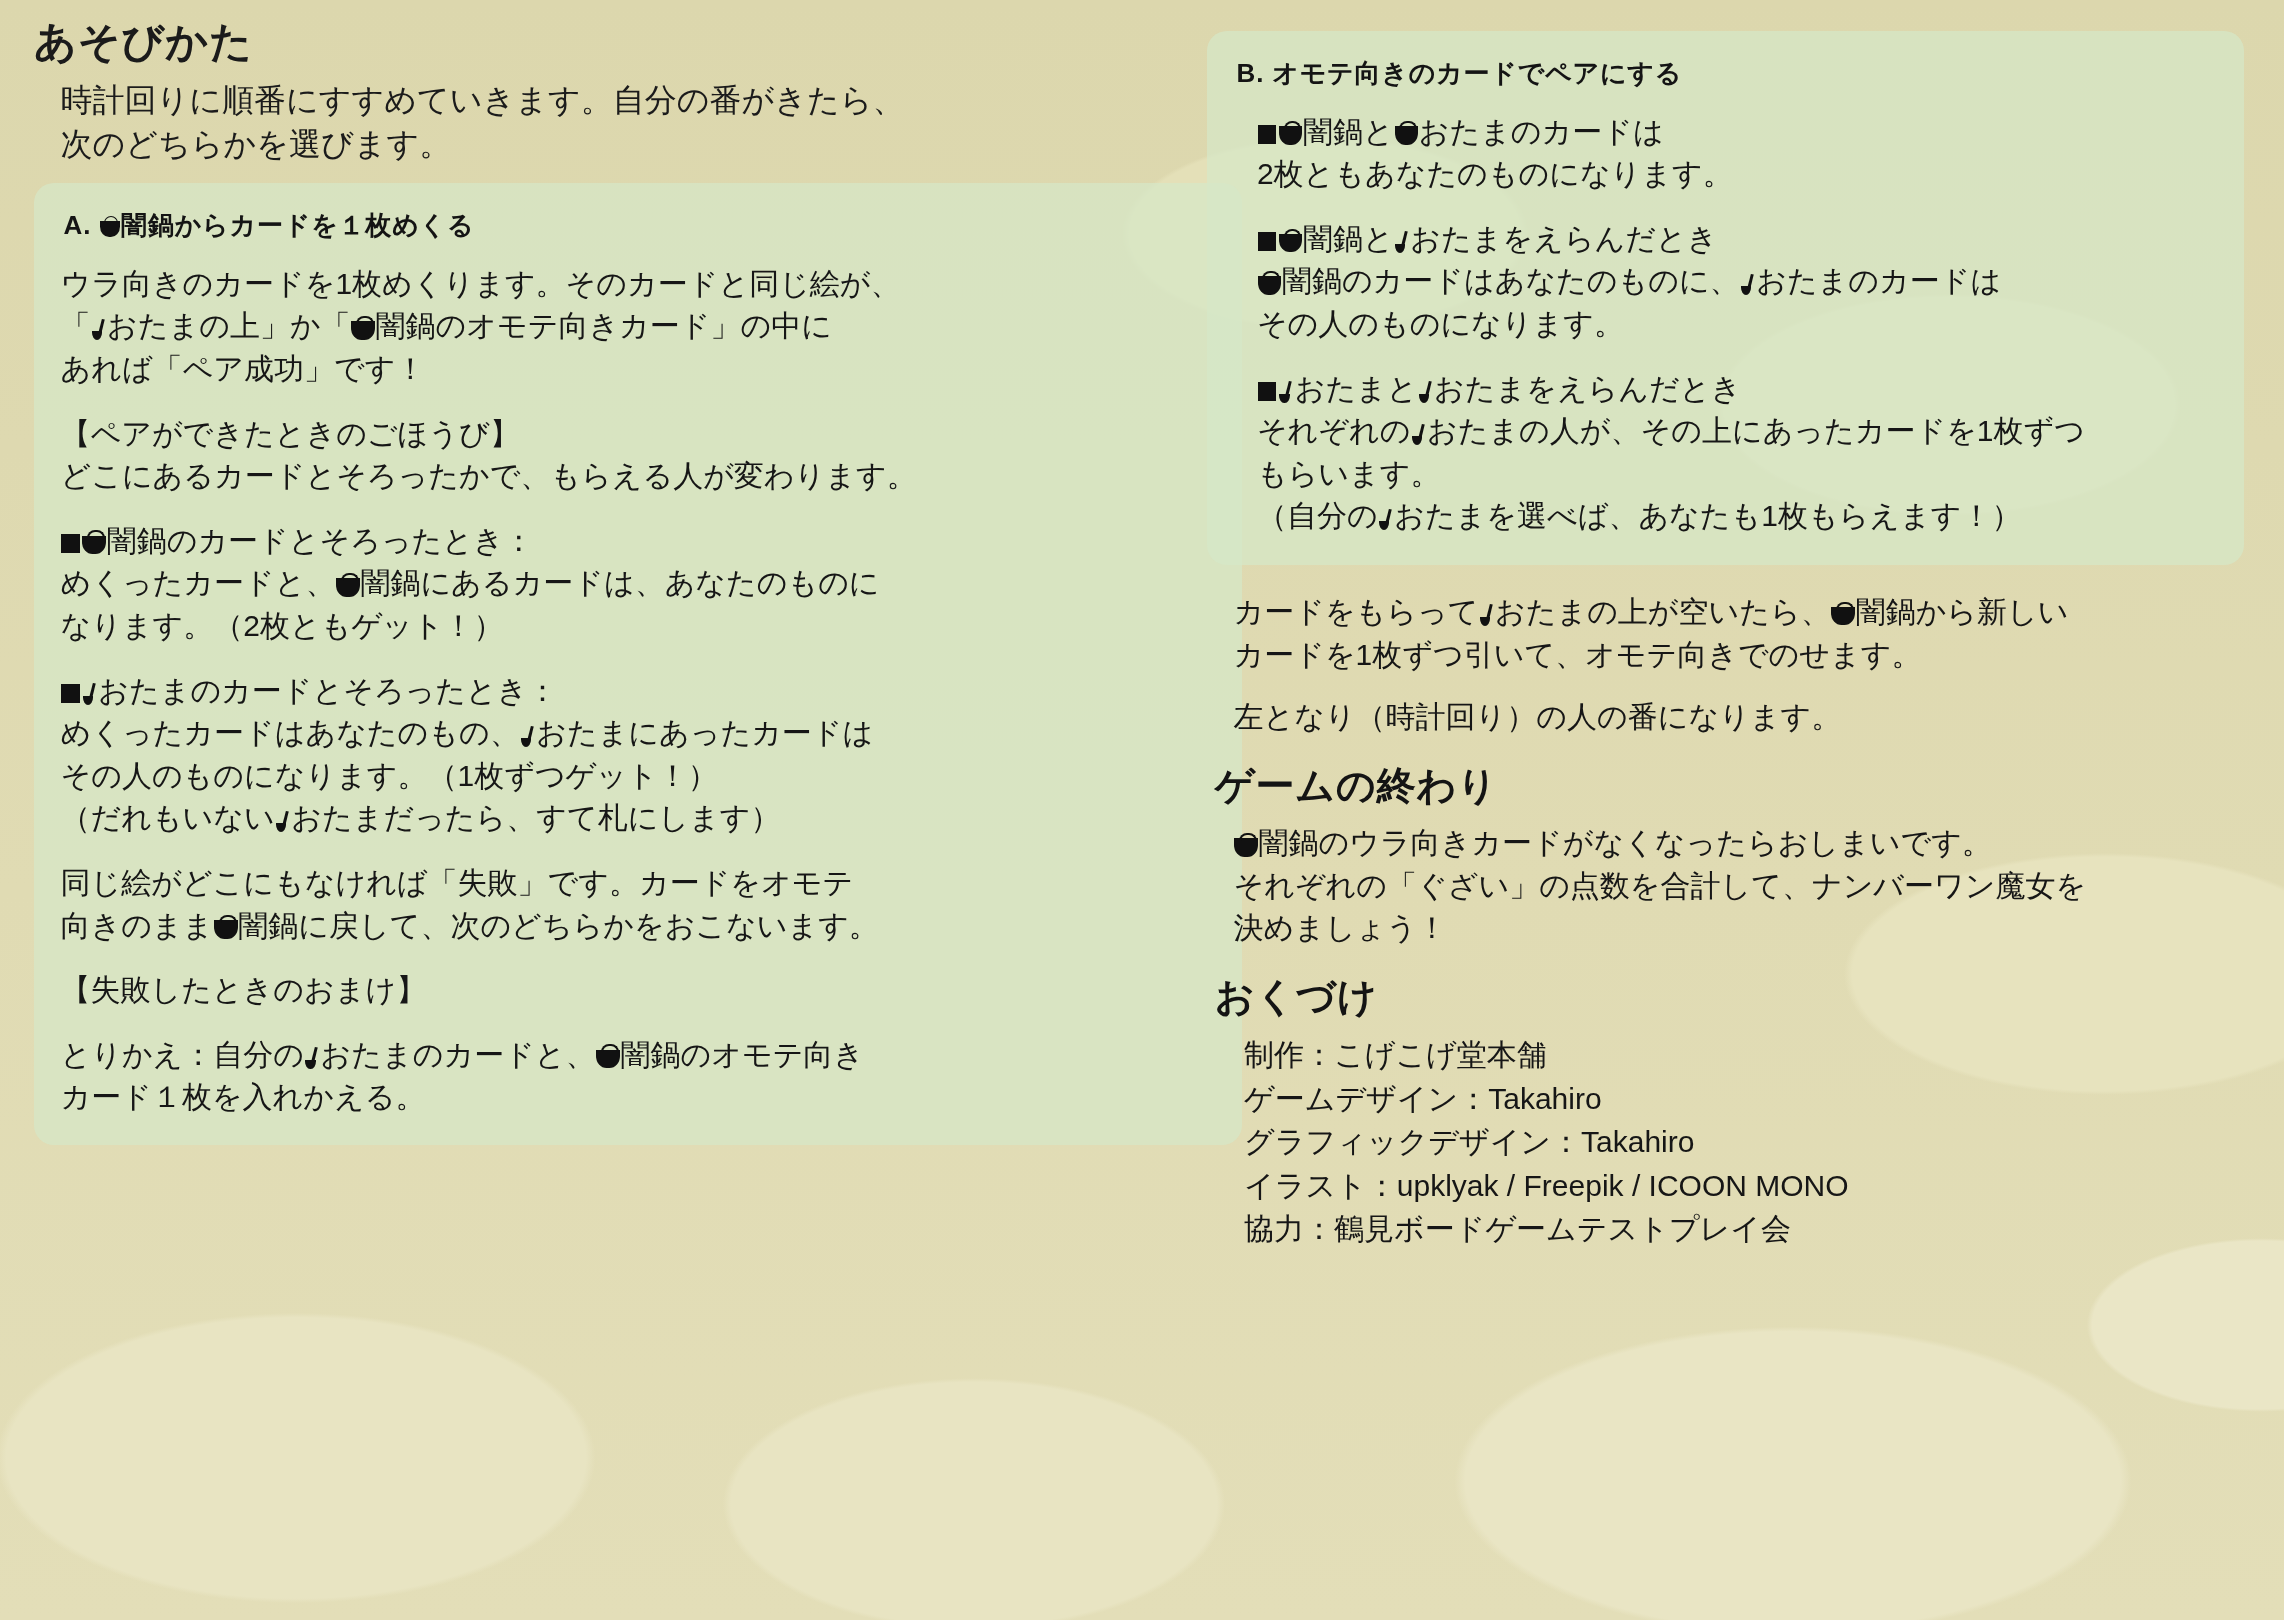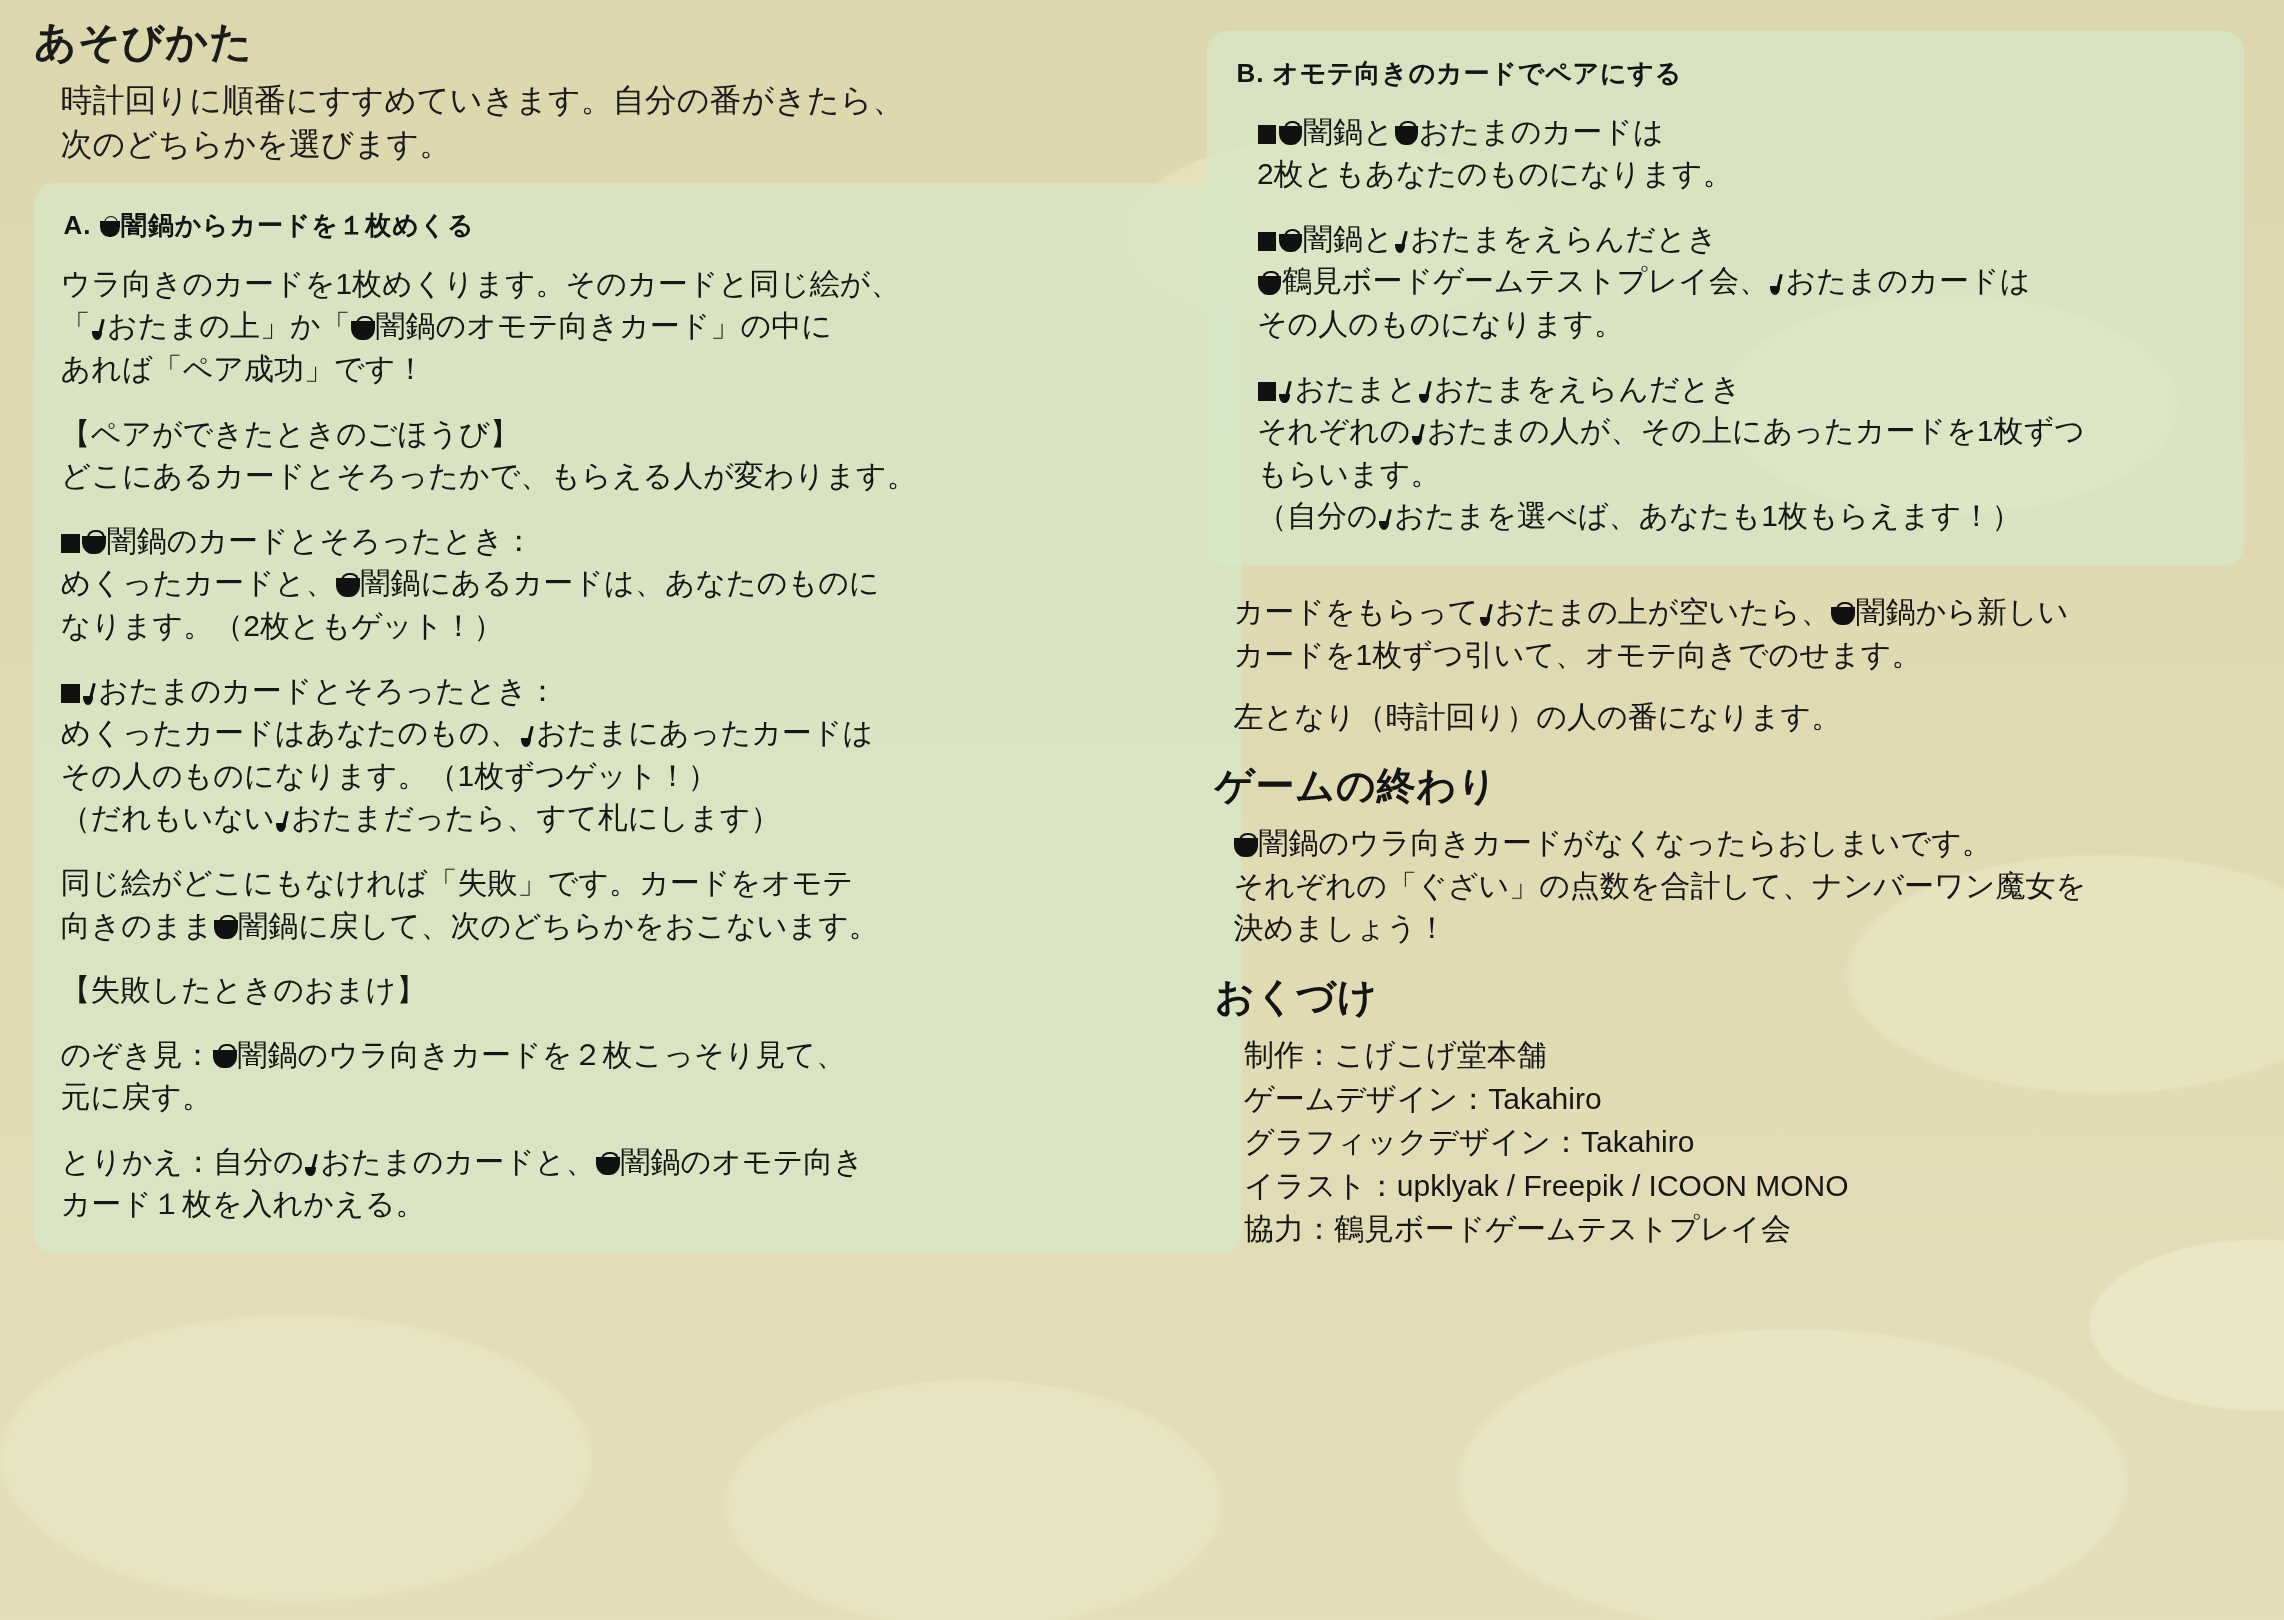--- a/index.html
+++ b/index.html
@@ -219,24 +219,20 @@
 
       <p class="para">
         <span>同じ絵がどこにもなければ「失敗」です。カードをオモテ</span><br>
         <span>向きのまま</span><span class="ico ico-pot"></span><span>闇鍋に戻して、次のどちらかをおこないます。</span>
       </p>
 
       <p class="para">
         <span>【失敗したときのおまけ】</span>
       </p>
 
-      <p class="para">
-        <span>のぞき見：</span><span class="ico ico-pot"></span><span>闇鍋のウラ向きカードを２枚こっそり見て、</span><br>
-        <span>元に戻す。</span>
-      </p>
 
       <p class="para tight">
         <span>とりかえ：自分の</span><span class="ico ico-ladle"></span><span>おたまのカードと、</span><span class="ico ico-pot"></span><span>闇鍋のオモテ向き</span><br>
         <span>カード１枚を入れかえる。</span>
       </p>
 
     </div>
   </div>
 
   <div class="col-right">
@@ -249,21 +245,21 @@
       </h2>
 
 
       <p class="para indent">
         <span class="ico ico-sq"></span><span class="ico ico-pot"></span><span>闇鍋と</span><span class="ico ico-pot"></span><span>おたまのカードは</span><br>
         <span>2枚ともあなたのものになります。</span>
       </p>
 
       <p class="para indent">
         <span class="ico ico-sq"></span><span class="ico ico-pot"></span><span>闇鍋と</span><span class="ico ico-ladle"></span><span>おたまをえらんだとき</span><br>
-        <span class="ico ico-pot"></span><span>鶴見ボードゲームテストプレイ会、</span><span class="ico ico-ladle"></span><span>おたまのカードは</span><br>
+        <span class="ico ico-pot"></span><span>闇鍋のカードはあなたのものに、</span><span class="ico ico-ladle"></span><span>おたまのカードは</span><br>
         <span>その人のものになります。</span>
       </p>
 
       <p class="para indent tight">
         <span class="ico ico-sq"></span><span class="ico ico-ladle"></span><span>おたまと</span><span class="ico ico-ladle"></span><span>おたまをえらんだとき</span><br>
         <span>それぞれの</span><span class="ico ico-ladle"></span><span>おたまの人が、その上にあったカードを1枚ずつ</span><br>
         <span>もらいます。</span><br>
         <span>（自分の</span><span class="ico ico-ladle"></span><span>おたまを選べば、あなたも1枚もらえます！）</span>
       </p>
 

